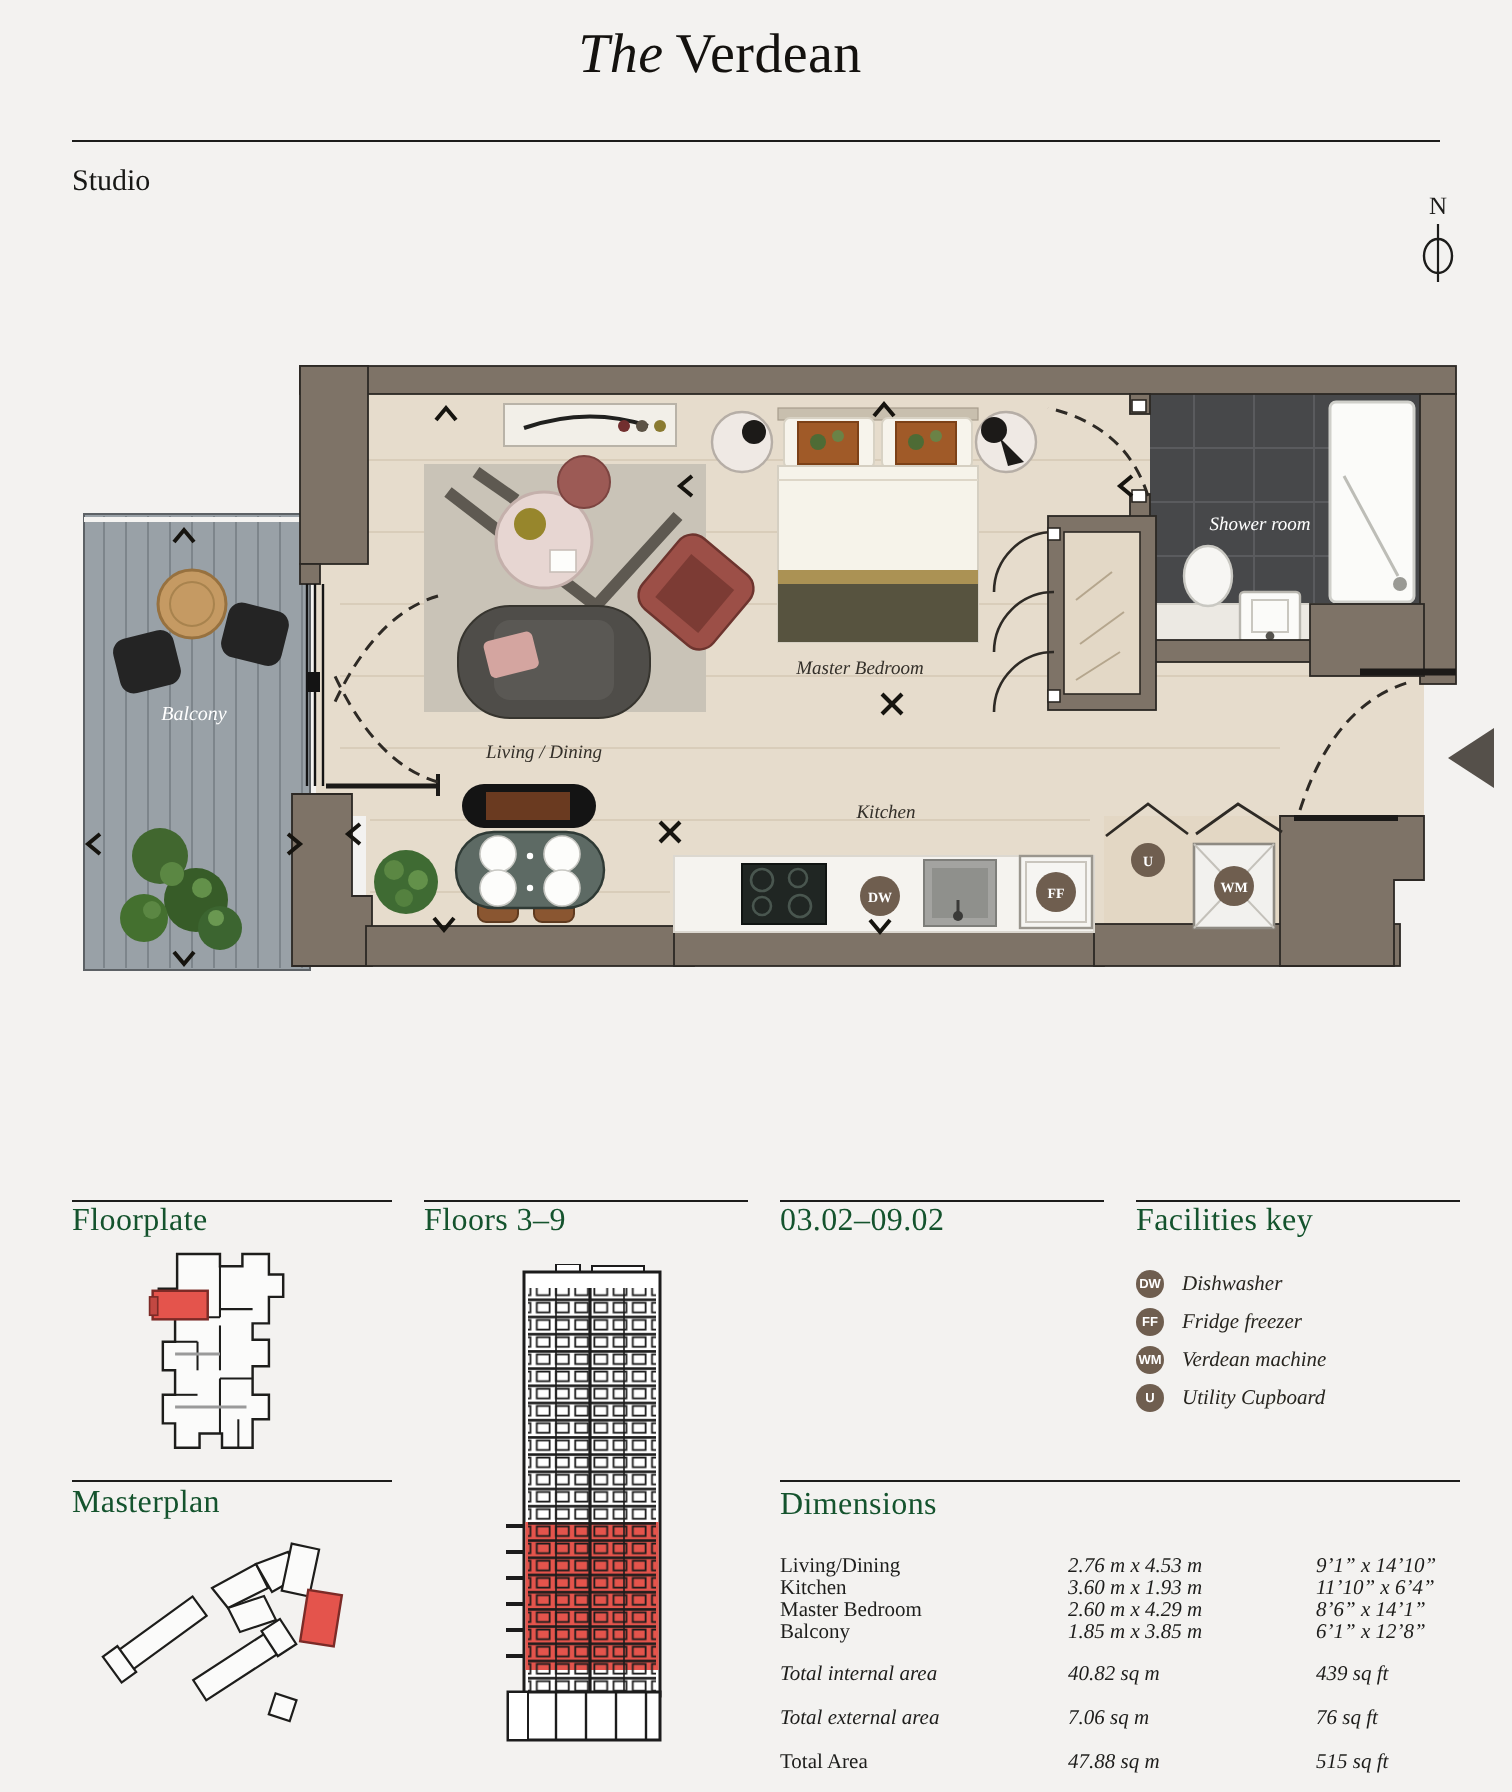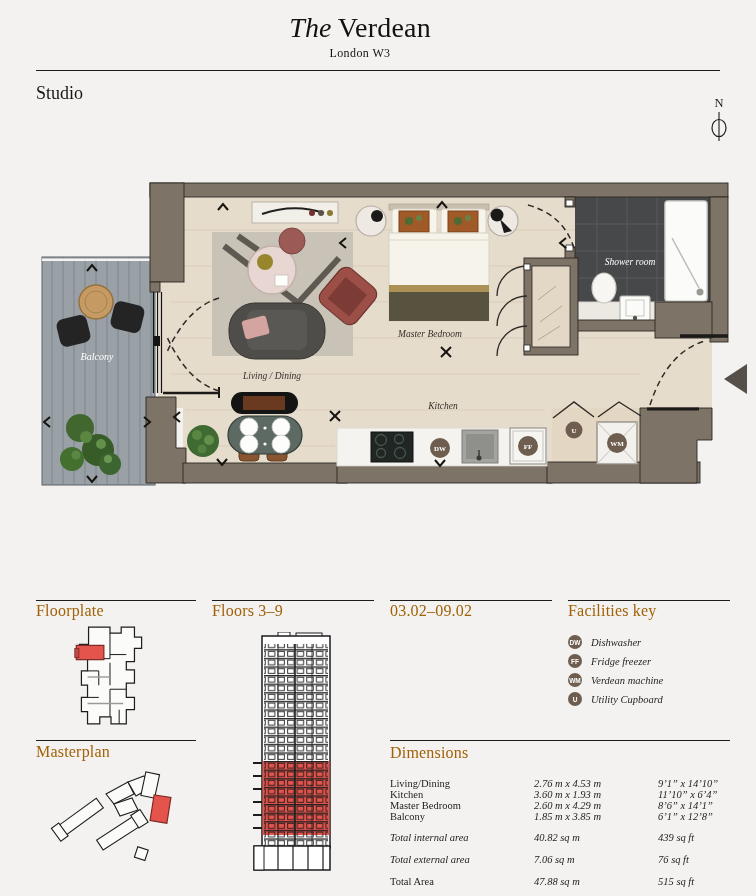--- a/index.html
+++ b/index.html
@@ -3,26 +3,26 @@
 <meta charset="utf-8">
 <style>
   html,body{margin:0;padding:0;}
   body{
     width:756px;height:896px;position:relative;overflow:hidden;
     background:#f3f2f0;color:#1d1d1b;
     font-family:"Liberation Serif", serif;
   }
   .abs{position:absolute;}
   .rule{position:absolute;height:1px;background:#1d1d1b;}
-  .heading{position:absolute;font-size:16px;letter-spacing:.2px;color:#a16207;white-space:nowrap;}
+  .heading{position:absolute;font-size:16px;letter-spacing:.2px;color:#14532d;white-space:nowrap;}
   .title-wrap{position:absolute;top:12px;left:0;width:720px;text-align:center;}
   .title{font-size:28px;letter-spacing:.2px;color:#14120f;}
   .title .it{font-style:italic;margin-right:6px;}
   .subtitle{font-size:12px;letter-spacing:.4px;margin-top:2px;color:#14120f;}
-  .unit-type{position:absolute;left:36px;top:83px;font-size:18px;color:#171715;}
+  .unit-type{position:absolute;left:36px;top:83px;font-size:15px;color:#171715;}
   .fac-item{position:absolute;left:568px;display:flex;align-items:center;gap:9px;height:14px;}
   .badge{
     width:14px;height:14px;border-radius:50%;background:#6f5e4f;color:#fff;
     display:inline-flex;align-items:center;justify-content:center;flex:0 0 14px;
     font-family:"Liberation Sans",sans-serif;font-weight:bold;font-size:6.5px;letter-spacing:0;
   }
   .fac-label{font-style:italic;font-size:10.5px;color:#27251f;white-space:nowrap;}
   .dim-row{position:absolute;left:390px;width:345px;height:12px;font-size:10.5px;white-space:nowrap;}
   .dim-row .c1{position:absolute;left:0;}
   .dim-row .c2{position:absolute;left:144px;font-style:italic;}
@@ -30,21 +30,20 @@
   .dim-row.total .c1{font-style:italic;}
   .dim-row.total.roman .c1{font-style:normal;}
   svg text{font-family:"Liberation Serif",serif;}
   .planlabel{font-style:italic;}
 </style>
 </head>
 <body>
 
 <div class="title-wrap">
   <div class="title"><span class="it">The</span><span>Verdean</span></div>
-  <div class="subtitle">London W3</div>
 </div>
 <div class="rule" style="left:36px;top:70px;width:684px;"></div>
 <div class="unit-type">Studio</div>
 
 <svg class="abs" style="left:0;top:0;" width="756" height="520" viewBox="0 0 756 520">
 
   <g>
     <text x="719" y="107" font-size="12.5" text-anchor="middle" fill="#1d1d1b">N</text>
     <line x1="719" y1="112" x2="719" y2="141" stroke="#1d1d1b" stroke-width="1.1"></line>
     <ellipse cx="719" cy="128" rx="7" ry="8.5" fill="none" stroke="#1d1d1b" stroke-width="1.2"></ellipse>

